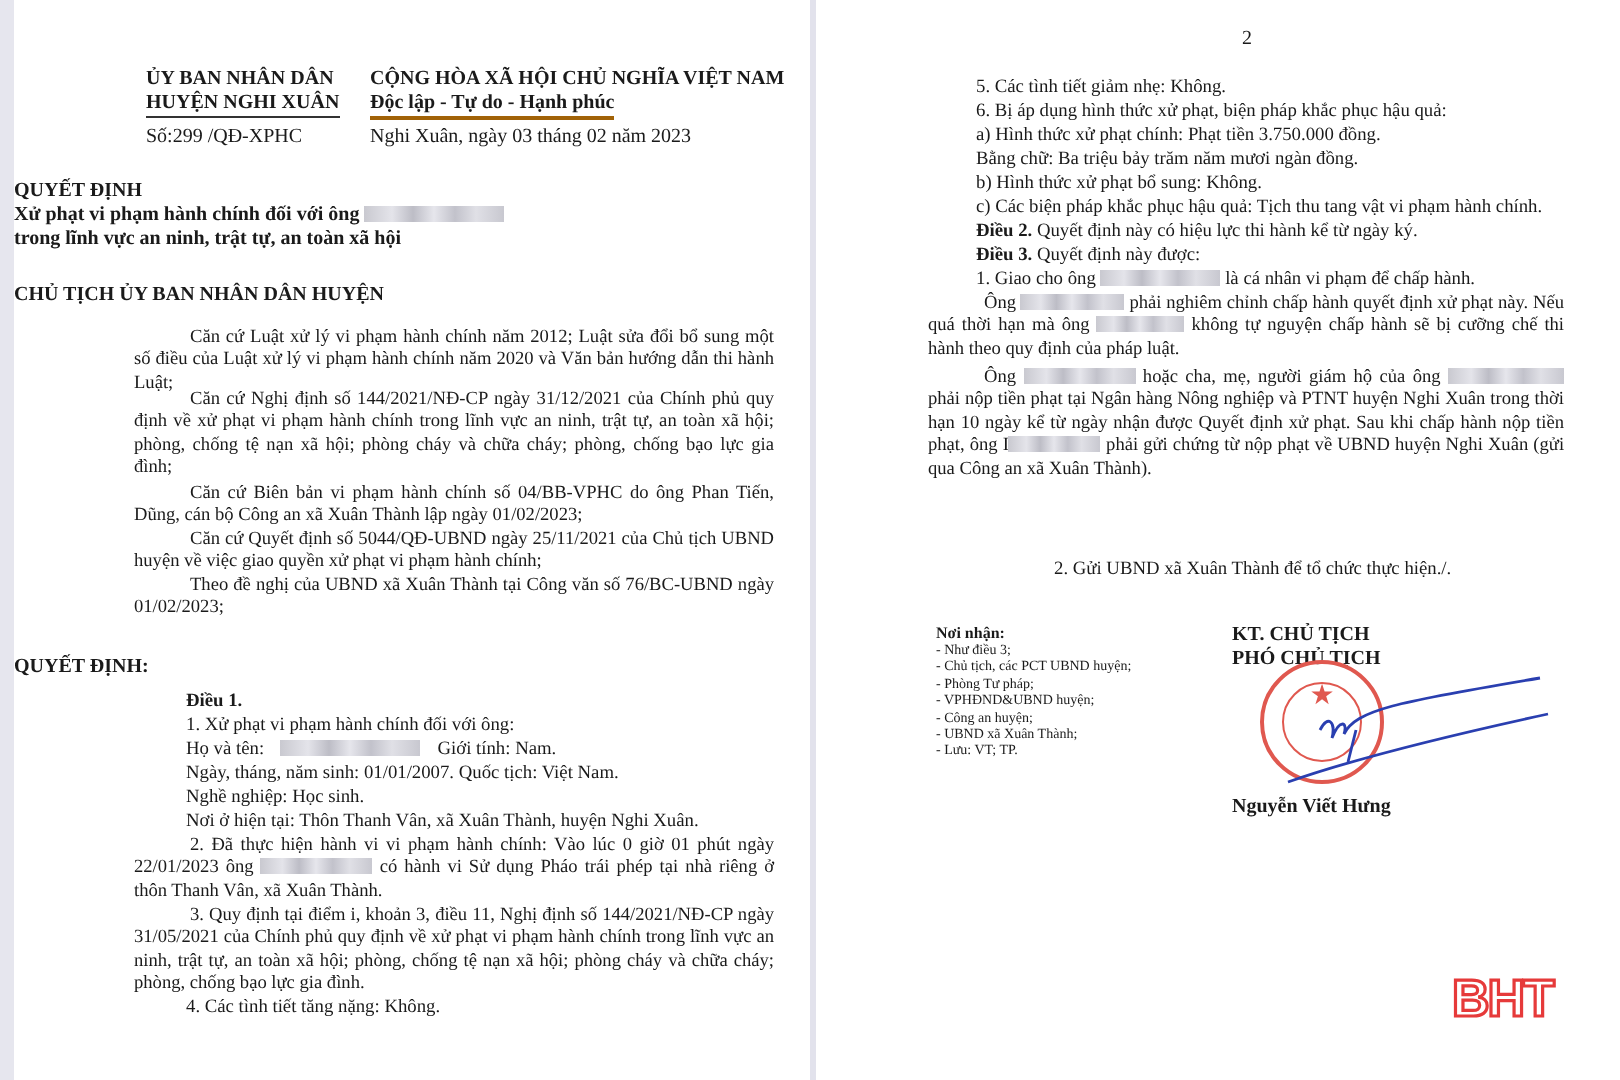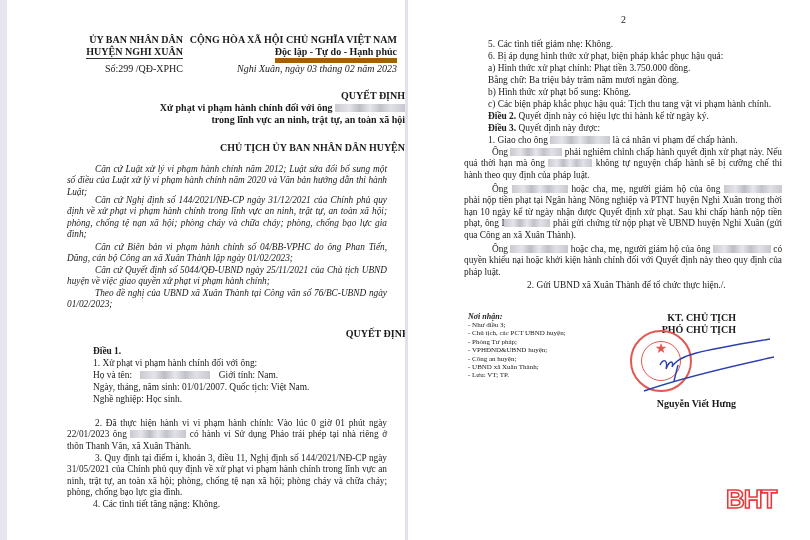--- a/index.html
+++ b/index.html
@@ -3,22 +3,22 @@
 <meta charset="utf-8">
 <style>
   html, body { margin:0; padding:0; }
   body { width:810px; height:540px; background:#ffffff; position:relative; overflow:hidden;
          font-family:"Liberation Serif", "DejaVu Serif", serif; color:#1a1a1a; }
   .page { position:absolute; top:0; height:540px; background:#fff; }
   #page1 { left:0; width:405px; border-left:7px solid #e6e6ee; box-sizing:border-box; }
   #page2 { left:405px; width:405px; border-left:3px solid #e2e2ec; box-sizing:border-box; }
   .abs { position:absolute; white-space:nowrap; }
   .b { font-weight:bold; }
-  .i { font-style:italic; }
-  .c { text-align:right; }
+  .i { }
+  .c { text-align:left; }
   .f10 { font-size:10px; line-height:12px; }
   .f9 { font-size:9.4px; line-height:11.6px; }
   .para { position:absolute; font-size:9.3px; line-height:11.4px; text-align:justify; white-space:normal; }
   .para .ind { display:inline-block; width:28px; }
   .red { display:inline-block; height:8px; vertical-align:-1px;
          background:linear-gradient(90deg,#c9c9d0 0%,#e4e4ea 20%,#bdbdc6 35%,#e6e6ec 50%,#c2c2cb 65%,#e0e0e6 80%,#c8c8d0 100%); }
   .noi { font-size:7px; line-height:8.4px; }
   .stamp { position:absolute; width:62px; height:62px; border-radius:50%;
            border:2px solid #e0584f; box-sizing:border-box; }
   .stamp .inner { position:absolute; left:9px; top:9px; width:40px; height:40px; border-radius:50%;
@@ -32,21 +32,21 @@
 
 <div class="page" id="page1">
   <div class="abs b c f10" style="left:66px;top:34px;width:110px;">
     <div>ỦY BAN NHÂN DÂN</div>
     <div style="border-bottom:1px solid #333;display:inline-block;">HUYỆN NGHI XUÂN</div>
   </div>
   <div class="abs f10 c" style="left:66px;top:63px;width:110px;">Số:299 /QĐ-XPHC</div>
 
   <div class="abs b c f10" style="left:178px;top:34px;width:212px;">
     <div>CỘNG HÒA XÃ HỘI CHỦ NGHĨA VIỆT NAM</div>
-    <div style="border-bottom:5px solid #a16207;display:inline-block;">Độc lập - Tự do - Hạnh phúc</div>
+    <div style="border-bottom:2px solid #a16207;display:inline-block;">Độc lập - Tự do - Hạnh phúc</div>
   </div>
   <div class="abs i f10 c" style="left:178px;top:63px;width:212px;">Nghi Xuân, ngày 03  tháng 02 năm 2023</div>
 
   <div class="abs b c f10" style="left:0;top:90px;width:398px;">QUYẾT ĐỊNH</div>
   <div class="abs b c f10" style="left:0;top:102px;width:398px;">
     <span>Xử phạt vi phạm hành chính đối với ông</span>
     <span class="red" style="width:70px;"></span>
   </div>
   <div class="abs b c f10" style="left:0;top:114px;width:398px;">trong lĩnh vực an ninh, trật tự, an toàn xã hội</div>
 
@@ -62,20 +62,21 @@
 
   <div class="abs b f9" style="left:86px;top:346px;">Điều 1.</div>
   <div class="abs f9" style="left:86px;top:358px;">1. Xử phạt vi phạm hành chính đối với ông:</div>
   <div class="abs f9" style="left:86px;top:370px;">
     <span>Họ và tên:</span>
     <span class="red" style="width:70px;margin:0 6px;"></span>
     <span>Giới tính: Nam.</span>
   </div>
   <div class="abs f9" style="left:86px;top:382px;">Ngày, tháng, năm sinh: 01/01/2007. Quốc tịch: Việt Nam.</div>
   <div class="abs f9" style="left:86px;top:394px;">Nghề nghiệp: Học sinh.</div>
+  <div class="abs f9" style="left:86px;top:406px;">Nơi ở hiện tại: Thôn Thanh Vân, xã Xuân Thành, huyện Nghi Xuân.</div>
 
   <div class="para" style="left:60px;top:418px;width:320px;">
     <span class="ind"></span><span>2. Đã thực hiện hành vi vi phạm hành chính: Vào lúc 0 giờ 01 phút ngày</span>
     <span>22/01/2023 ông</span> <span class="red" style="width:56px;"></span> <span>có hành vi Sử dụng Pháo trái phép tại nhà riêng</span>
     <span>ở thôn Thanh Vân, xã Xuân Thành.</span>
   </div>
   <div class="para" style="left:60px;top:453px;width:320px;"><span class="ind"></span><span>3. Quy định tại điểm i, khoản 3, điều 11, Nghị định số 144/2021/NĐ-CP ngày 31/05/2021 của Chính phủ quy định về xử phạt vi phạm hành chính trong lĩnh vực an ninh, trật tự, an toàn xã hội; phòng, chống tệ nạn xã hội; phòng cháy và chữa cháy; phòng, chống bạo lực gia đình.</span></div>
   <div class="abs f9" style="left:86px;top:499px;">4. Các tình tiết tăng nặng: Không.</div>
 </div>
 
@@ -104,24 +105,20 @@
     <span>chế thi hành theo quy định của pháp luật.</span>
   </div>
 
   <div class="para" style="left:56px;top:184px;width:318px;">
     <span class="ind"></span><span>Ông</span> <span class="red" style="width:56px;"></span> <span>hoặc cha, mẹ, người giám hộ của ông</span> <span class="red" style="width:58px;"></span>
     <span>phải nộp tiền phạt tại Ngân hàng Nông nghiệp và PTNT huyện Nghi Xuân trong thời hạn 10 ngày kể từ ngày nhận được Quyết định xử phạt. Sau khi chấp hành nộp</span>
     <span>tiền phạt, ông I</span><span class="red" style="width:46px;"></span> <span>phải gửi chứng từ nộp phạt về UBND huyện Nghi</span>
     <span>Xuân (gửi qua Công an xã Xuân Thành).</span>
   </div>
 
-  <div class="para" style="left:56px;top:244px;width:318px;">
-    <span class="ind"></span><span>Ông</span> <span class="red" style="width:58px;"></span> <span>hoặc cha, mẹ, người giám hộ của ông</span> <span class="red" style="width:58px;"></span>
-    <span>có quyền khiếu nại hoặc khởi kiện hành chính đối với Quyết định này theo quy định của pháp luật.</span>
-  </div>
   <div class="abs f9" style="left:84px;top:280px;margin-left:35px;">2. Gửi UBND xã Xuân Thành để tổ chức thực hiện./.</div>
 
   <div class="abs noi" style="left:60px;top:312px;">
     <div class="b i" style="font-size:8px;line-height:9px;">Nơi nhận:</div>
     <div>- Như điều 3;</div>
     <div>- Chủ tịch, các PCT UBND huyện;</div>
     <div>- Phòng Tư pháp;</div>
     <div>- VPHĐND&amp;UBND huyện;</div>
     <div>- Công an huyện;</div>
     <div>- UBND xã Xuân Thành;</div>

